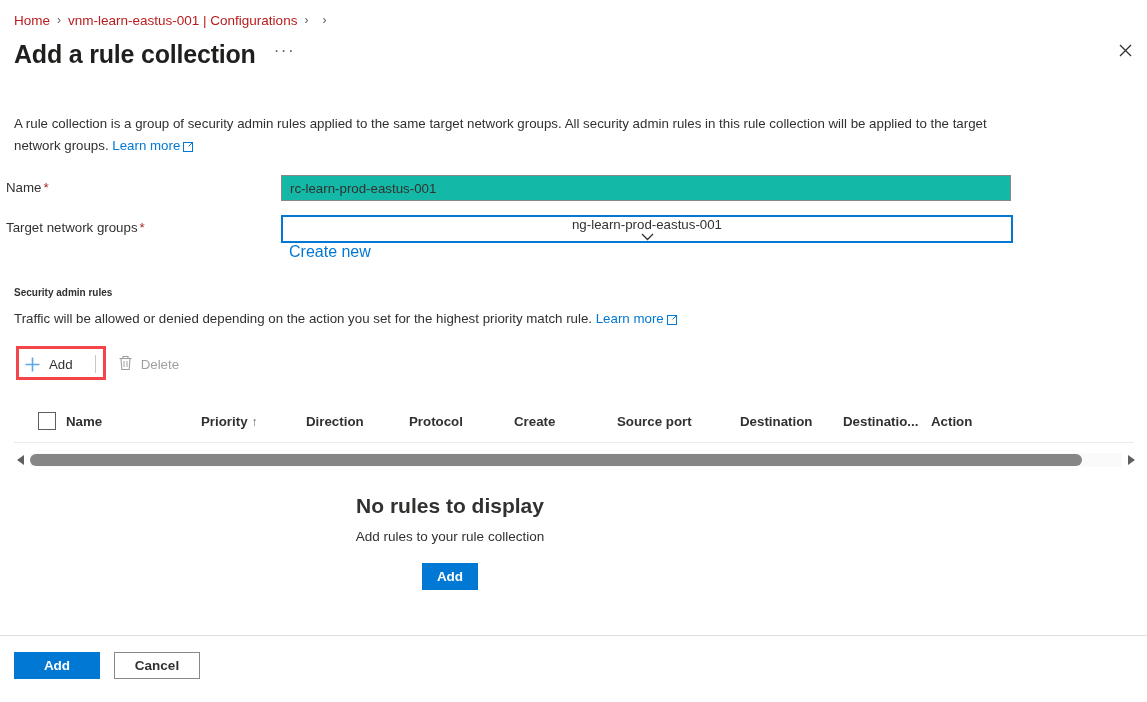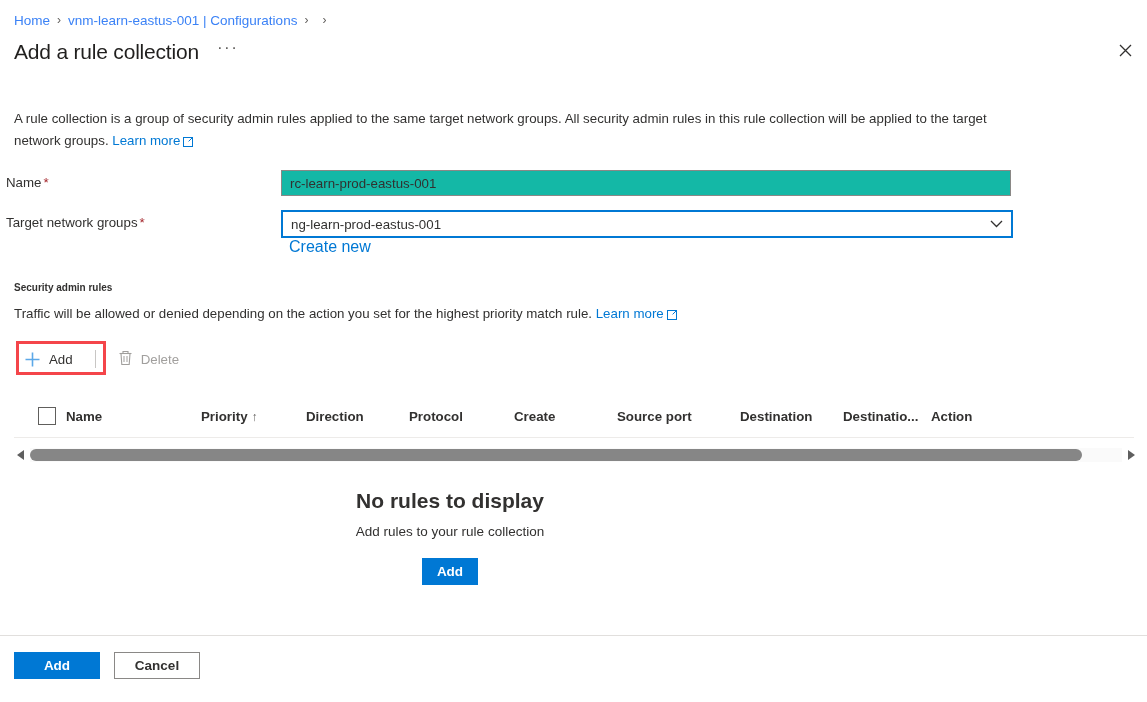--- a/index.html
+++ b/index.html
@@ -19,41 +19,41 @@
 
   
   .breadcrumb {
     display: flex;
     align-items: center;
     padding: 10px 0 0 14px;
     height: 20px;
     font-size: 13.5px;
   }
   .crumb {
-    color: #3b82f6;
+    color: #b91c1c;
     cursor: pointer;
     white-space: nowrap;
   }
   .crumb-sep {
     color: #605e5c;
     margin: 0 7px;
     font-size: 12px;
     user-select: none;
   }
 
   
   .title-row {
     display: flex;
     align-items: center;
     padding: 10px 0 0 14px;
     position: relative;
   }
   .page-title {
-    font-size: 21px;
-    font-weight: 400;
+    font-size: 25px;
+    font-weight: 700;
     color: #201f1e;
     letter-spacing: -0.2px;
   }
   .ellipsis-btn {
     margin-left: 18px;
     color: #605e5c;
     font-size: 17px;
     letter-spacing: 1.5px;
     cursor: pointer;
     line-height: 10px;
@@ -125,20 +125,21 @@
     width: 712px;
     height: 24px;
     border: 2px solid #0078d4;
     background: #fff;
     display: flex;
     align-items: center;
     padding: 0 8px;
     box-sizing: content-box;
     cursor: pointer;
     position: relative;
+    flex-direction: column;
   }
   .dropdown-value {
     font-size: 13.3px;
     color: #323130;
     flex: 1;
   }
   .chevron {
     color: #323130;
     display: flex;
     align-items: center;

